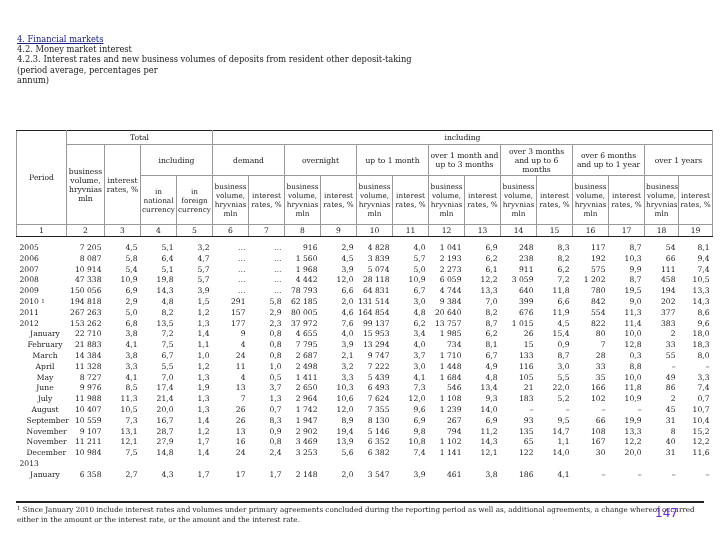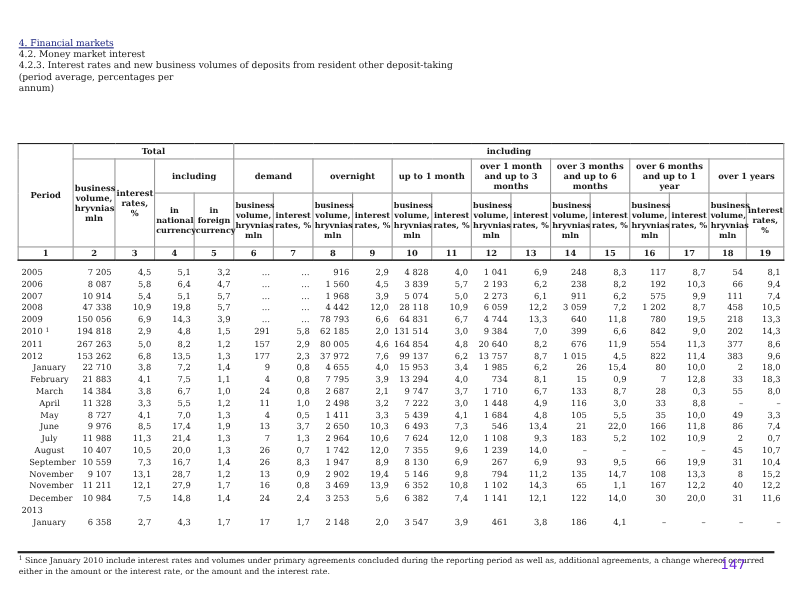--- a/index.html
+++ b/index.html
@@ -10,21 +10,21 @@
   }
   .heading { position: absolute; left: 17px; top: 34px; font-size: 8.3px; line-height: 10.2px; width: 360px; }
   .heading .link { color: #1a237e; text-decoration: underline; }
   .heading div { white-space: nowrap; }
 
   table.data {
     position: absolute; left: 16px; top: 130px; width: 684px;
     border-collapse: collapse; font-size: 7.6px; table-layout: fixed;
   }
   table.data th {
-    font-weight: bold; text-align: center; vertical-align: middle;
+    font-weight: normal; text-align: center; vertical-align: middle;
     line-height: 9px; padding: 0 1px; border: 1px solid #999;
   }
   table.data tr.toprow th { border-top: 1.5px solid #222; height: 13px; }
   table.data tr.grouprow th { height: 30px; }
   table.data tr.subrow th { height: 48px; font-size: 7.3px; }
   table.data tr.numrow th { border-top: 1px solid #222; border-bottom: 1.5px solid #222; height: 11px; }
 
   table.data td {
     text-align: right; padding: 0 3px 0 0; height: 10.8px; line-height: 10.8px;
     white-space: nowrap; border: none;
@@ -225,21 +225,21 @@
         <td>78 793</td>
         <td>6,6</td>
         <td>64 831</td>
         <td>6,7</td>
         <td>4 744</td>
         <td>13,3</td>
         <td>640</td>
         <td>11,8</td>
         <td>780</td>
         <td>19,5</td>
-        <td>218</td>
+        <td>194</td>
         <td>13,3</td>
       </tr>
       <tr>
         <td class="period"><span>2010</span> <sup>1</sup></td>
         <td>194 818</td>
         <td>2,9</td>
         <td>4,8</td>
         <td>1,5</td>
         <td>291</td>
         <td>5,8</td>

